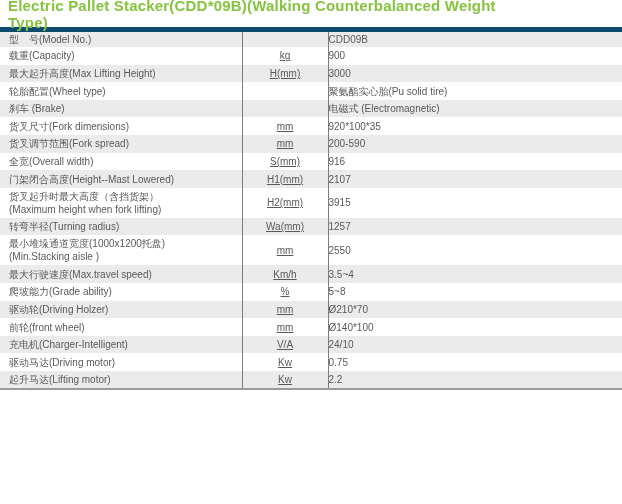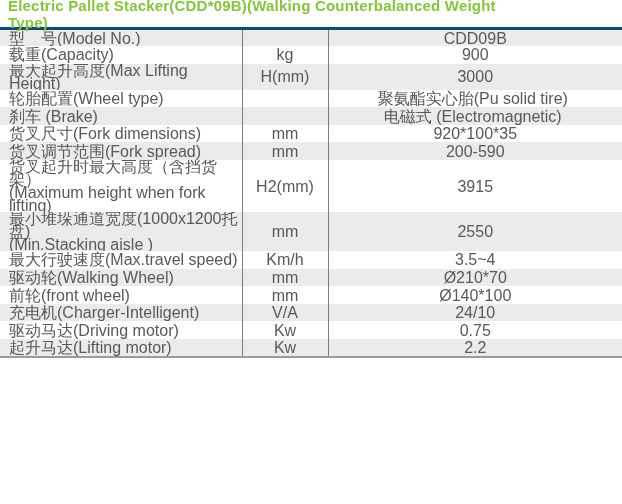--- a/index.html
+++ b/index.html
@@ -16,43 +16,43 @@
     padding-left:8px;
     font-size:15px;font-weight:bold;
     color:#86c440;
     letter-spacing:0.2px;
     box-sizing:border-box;
   }
   table.spec{
     width:622px;
     border-collapse:collapse;
     table-layout:fixed;
-    border-top:3px solid #0c4a6e;
+    border-top:5px solid #0c4a6e;
     border-bottom:2px solid #9b9b9d;
-    font-size:16px;
+    font-size:10px;
     color:#58595b;
   }
   col.c1{width:242px;}
   col.c2{width:86px;}
   col.c3{width:294px;}
   tr.single{height:17.6px;}
   tr.tall{height:30px;}
   tr:nth-child(odd) td{background:#ebebeb;}
   tr:nth-child(even) td{background:#ffffff;}
   td{
     padding:0;
     vertical-align:middle;
     line-height:13px;
     overflow:hidden;
     white-space:pre-line;
   }
   td.c1{padding-left:9px;text-align:left;}
-  td.c2{text-align:center;border-left:1px solid #7c7d80;}
-  td.c3{text-align:center;border-left:1px solid #7c7d80;}
-  td.c3.vr{text-align:center;padding-right:5px;}
+  td.c2{text-align:center;border-left:1px solid #7c7d80;text-decoration:underline;}
+  td.c3{border-left:1px solid #7c7d80;}
+  td.c3.vr{text-align:left;padding-right:5px;}
 </style>
 </head>
 <body>
 
 <div class="page">
   <div class="title">Electric Pallet Stacker(CDD*09B)(Walking Counterbalanced Weight Type)</div>
 
   <table class="spec">
     <colgroup>
         <col class="c1">
@@ -88,39 +88,59 @@
       <tr class="single">
         <td class="c1">货叉尺寸(Fork dimensions)</td>
         <td class="c2">mm</td>
         <td class="c3">920*100*35</td>
       </tr>
       <tr class="single">
         <td class="c1">货叉调节范围(Fork spread)</td>
         <td class="c2">mm</td>
         <td class="c3">200-590</td>
       </tr>
+      <tr class="single">
+        <td class="c1">全宽(Overall width)</td>
+        <td class="c2">S(mm)</td>
+        <td class="c3">916</td>
+      </tr>
+      <tr class="single">
+        <td class="c1">门架闭合高度(Height--Mast Lowered)</td>
+        <td class="c2">H1(mm)</td>
+        <td class="c3">2107</td>
+      </tr>
       <tr class="tall">
         <td class="c1">货叉起升时最大高度（含挡货架）
 (Maximum height when fork lifting)</td>
         <td class="c2">H2(mm)</td>
         <td class="c3">3915</td>
+      </tr>
+      <tr class="single">
+        <td class="c1">转弯半径(Turning radius)</td>
+        <td class="c2">Wa(mm)</td>
+        <td class="c3">1257</td>
       </tr>
       <tr class="tall">
         <td class="c1">最小堆垛通道宽度(1000x1200托盘)
 (Min.Stacking aisle )</td>
         <td class="c2">mm</td>
         <td class="c3">2550</td>
       </tr>
       <tr class="single">
         <td class="c1">最大行驶速度(Max.travel speed)</td>
         <td class="c2">Km/h</td>
         <td class="c3">3.5~4</td>
       </tr>
       <tr class="single">
-        <td class="c1">驱动轮(Walking Wheel)</td>
+        <td class="c1">爬坡能力(Grade ability)</td>
+        <td class="c2">%</td>
+        <td class="c3">5~8</td>
+      </tr>
+      <tr class="single">
+        <td class="c1">驱动轮(Driving Holzer)</td>
         <td class="c2">mm</td>
         <td class="c3">Ø210*70</td>
       </tr>
       <tr class="single">
         <td class="c1">前轮(front wheel)</td>
         <td class="c2">mm</td>
         <td class="c3">Ø140*100</td>
       </tr>
       <tr class="single">
         <td class="c1">充电机(Charger-Intelligent)</td>

